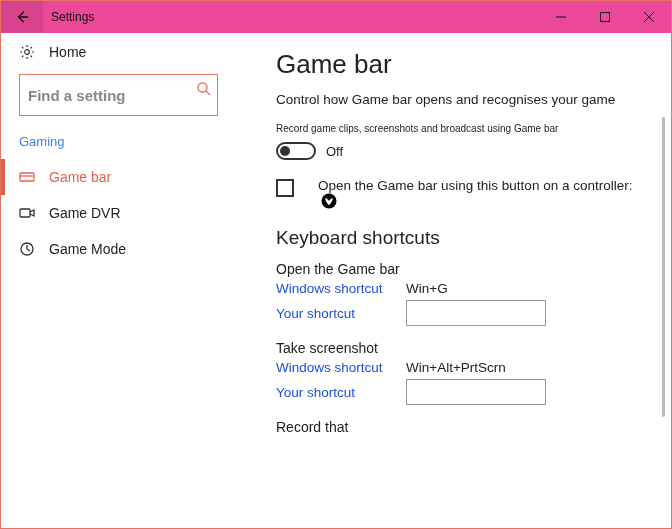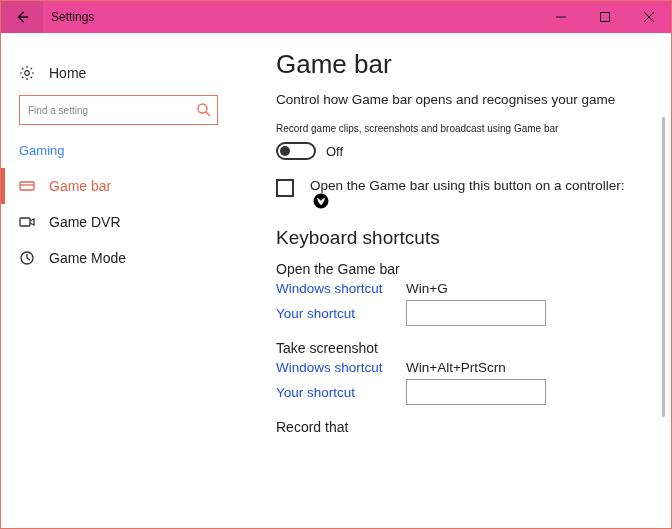--- a/index.html
+++ b/index.html
@@ -6,40 +6,40 @@
   html, body { margin:0; padding:0; font-family: "Segoe UI", Arial, sans-serif; font-size:13px; color:#222; background:#fff; }
   .window { width:672px; height:529px; border:1px solid #e87460; display:flex; flex-direction:column; overflow:hidden; position:relative; }
   .titlebar { height:32px; background:#ec4899; display:flex; align-items:center; color:#111; }
   .back-btn { width:42px; height:32px; display:flex; align-items:center; justify-content:center; background:rgba(0,0,0,0.08); }
   .back-btn svg { width:14px; height:14px; }
   .title-text { margin-left:8px; font-size:12px; color:#111; }
   .win-controls { margin-left:auto; display:flex; }
   .win-btn { width:44px; height:32px; display:flex; align-items:center; justify-content:center; }
   .win-btn svg { width:10px; height:10px; }
   .body { flex:1; display:flex; overflow:hidden; }
-  .sidebar { width:235px; padding:28px 0 0 0; }
+  .sidebar { width:235px; padding:7px 0 0 0; }
   .home-row { display:flex; align-items:center; gap:14px; padding:4px 18px 14px 18px; font-size:14px; }
   .home-row svg { width:16px; height:16px; }
   .search-wrap { margin:0 18px 18px 18px; position:relative; }
-  .search-input { width:100%; height:30px; border:1px solid #e87460; padding:0 28px 0 8px; font-size:10px; color:#333; outline:none; }
+  .search-input { width:100%; height:42px; border:1px solid #e87460; padding:0 28px 0 8px; font-size:15px; color:#333; outline:none;font-weight:bold; }
   .search-input::placeholder { color:#888; }
   .search-icon { position:absolute; right:6px; top:7px; width:16px; height:16px; color:#e87460; }
   .cat-label { padding:0 18px 10px 18px; color:#3b82f6; font-size:13px; }
   .nav-item { display:flex; align-items:center; gap:14px; padding:10px 18px 10px 14px; font-size:14px; border-left:4px solid transparent; cursor:default; }
   .nav-item svg { width:16px; height:16px; flex-shrink:0; }
   .nav-item.active { color:#e0634d; border-left-color:#e0634d; }
   .content { flex:1; padding:16px 28px 0 40px; position:relative; overflow:hidden; }
   .scrollbar { position:absolute; right:6px; top:84px; width:3px; height:300px; background:#bbb; border-radius:2px; }
   h1.page-title { font-weight:400; font-size:26px; margin:0 0 12px 0; }
   .subtext { font-size:13.5px; margin-bottom:16px; }
   .section-label { font-size:10px; margin-bottom:8px; }
   .toggle-row { display:flex; align-items:center; gap:10px; margin-bottom:18px; }
   .toggle { width:40px; height:18px; border:2px solid #333; border-radius:10px; position:relative; }
   .toggle .knob { position:absolute; left:2px; top:2px; width:10px; height:10px; background:#333; border-radius:50%; }
-  .check-row { display:flex; align-items:flex-start; gap:16px; margin-bottom:18px; font-size:13.5px; }
+  .check-row { display:flex; align-items:flex-start; gap:24px; margin-bottom:18px; font-size:13.5px; }
   .checkbox { width:18px; height:18px; border:2px solid #333; flex-shrink:0; margin-top:1px; }
   .xbox-icon { width:16px; height:16px; vertical-align:middle; margin-left:3px; }
   h2.sub-title { font-weight:400; font-size:19px; margin:10px 0 12px 0; }
   .kb-group { margin-bottom:14px; }
   .kb-name { font-size:14px; margin-bottom:4px; }
   .kb-row { display:flex; align-items:center; margin-bottom:4px; }
   .kb-label { width:130px; color:#1d4ed8; font-size:13.5px; }
   .kb-value { font-size:13.5px; }
   .kb-input { width:140px; height:26px; border:1px solid #999; }
 </style>

